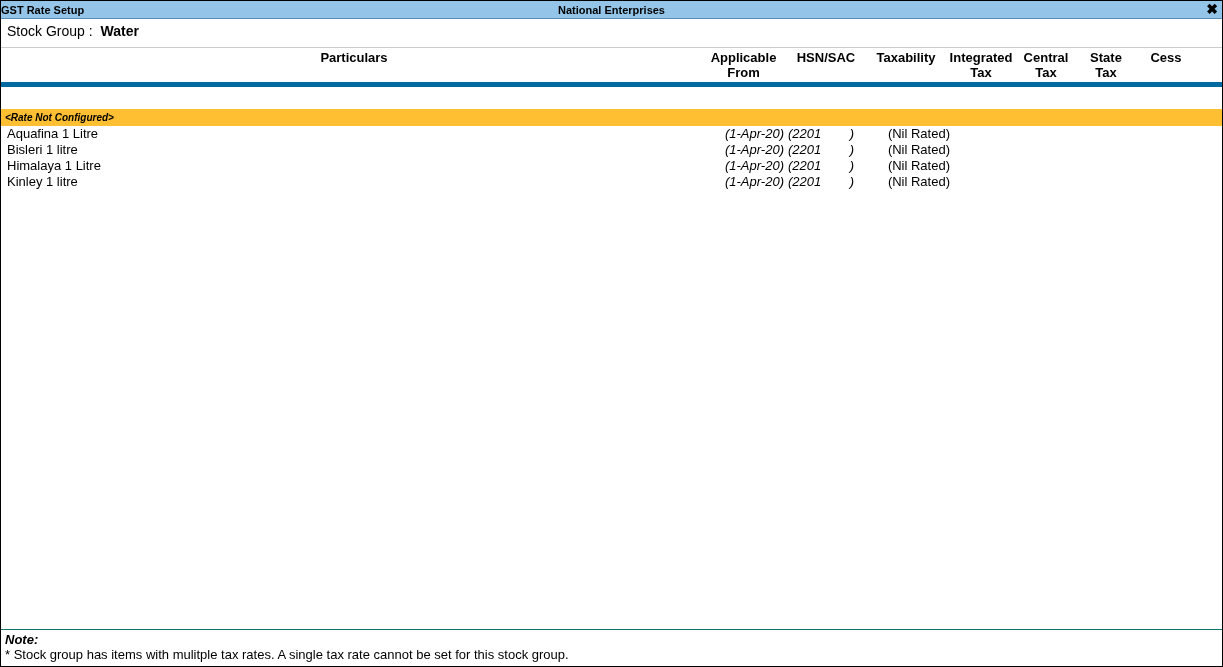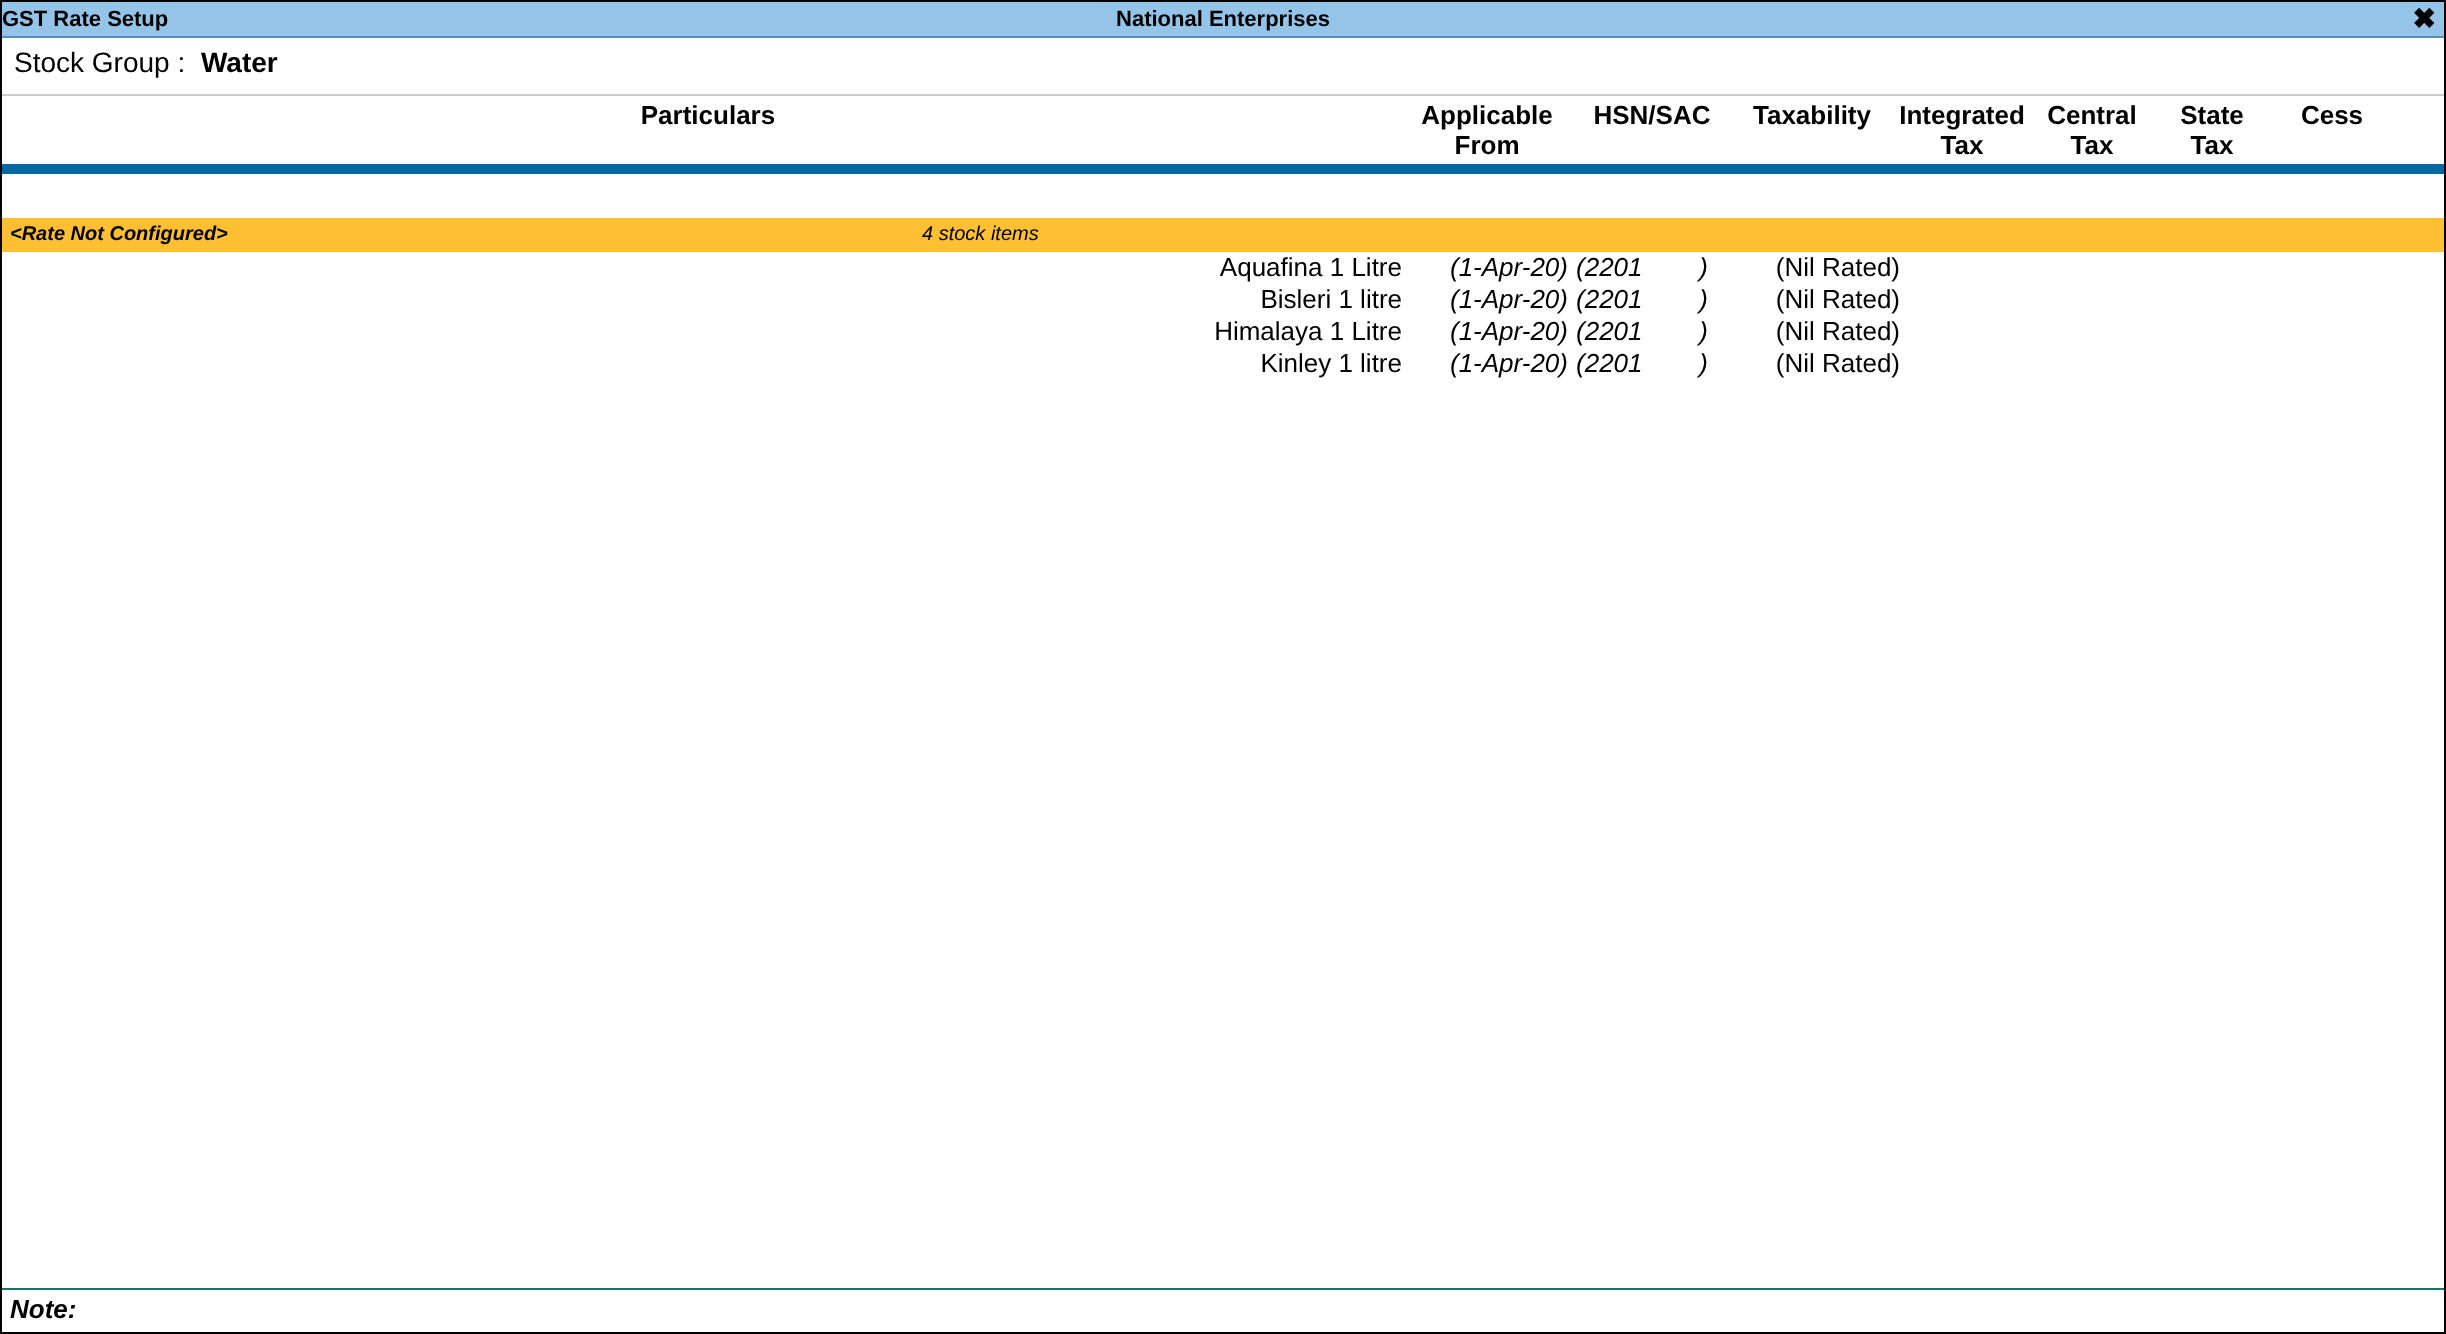--- a/index.html
+++ b/index.html
@@ -101,21 +101,20 @@
     }
     .data-row {
       display: flex;
       height: 16px;
       line-height: 16px;
       font-size: 13px;
     }
     .data-row .d-name {
       flex: 0 0 700px;
       padding-left: 6px;
-      text-align: right;
     }
     .data-row .d-applicable {
       flex: 0 0 85px;
       font-style: italic;
       text-align: right;
       padding-right: 2px;
     }
     .data-row .d-hsn {
       flex: 0 0 80px;
       font-style: italic;
@@ -175,21 +174,20 @@
     <span>State</span><br>
     <span>Tax</span>
   </div>
   <div class="col-cess">Cess</div>
 </div>
 
 <div class="body-area">
   <div class="spacer-row"></div>
   <div class="group-row">
     <div class="grp-title">&lt;Rate Not Configured&gt;</div>
-    <div class="grp-count">4 stock items</div>
   </div>
   <div id="rows-container">
       <div class="data-row">
         <div class="d-name">Aquafina 1 Litre</div>
         <div class="d-applicable">(1-Apr-20)</div>
         <div class="d-hsn">
           <span class="hsn-open">(</span>
           <span class="hsn-val">2201</span>
           <span class="hsn-close">)</span>
         </div>
@@ -223,13 +221,14 @@
           <span class="hsn-val">2201</span>
           <span class="hsn-close">)</span>
         </div>
         <div class="d-taxability">(Nil Rated)</div>
       </div>
     </div>
 </div>
 
 <div class="note-section">
   <div class="note-title">Note:</div>
+  <div>* Stock group has items with mulitple tax rates. A single tax rate cannot be set for this stock group.</div>
 </div>
 
 </body></html>

